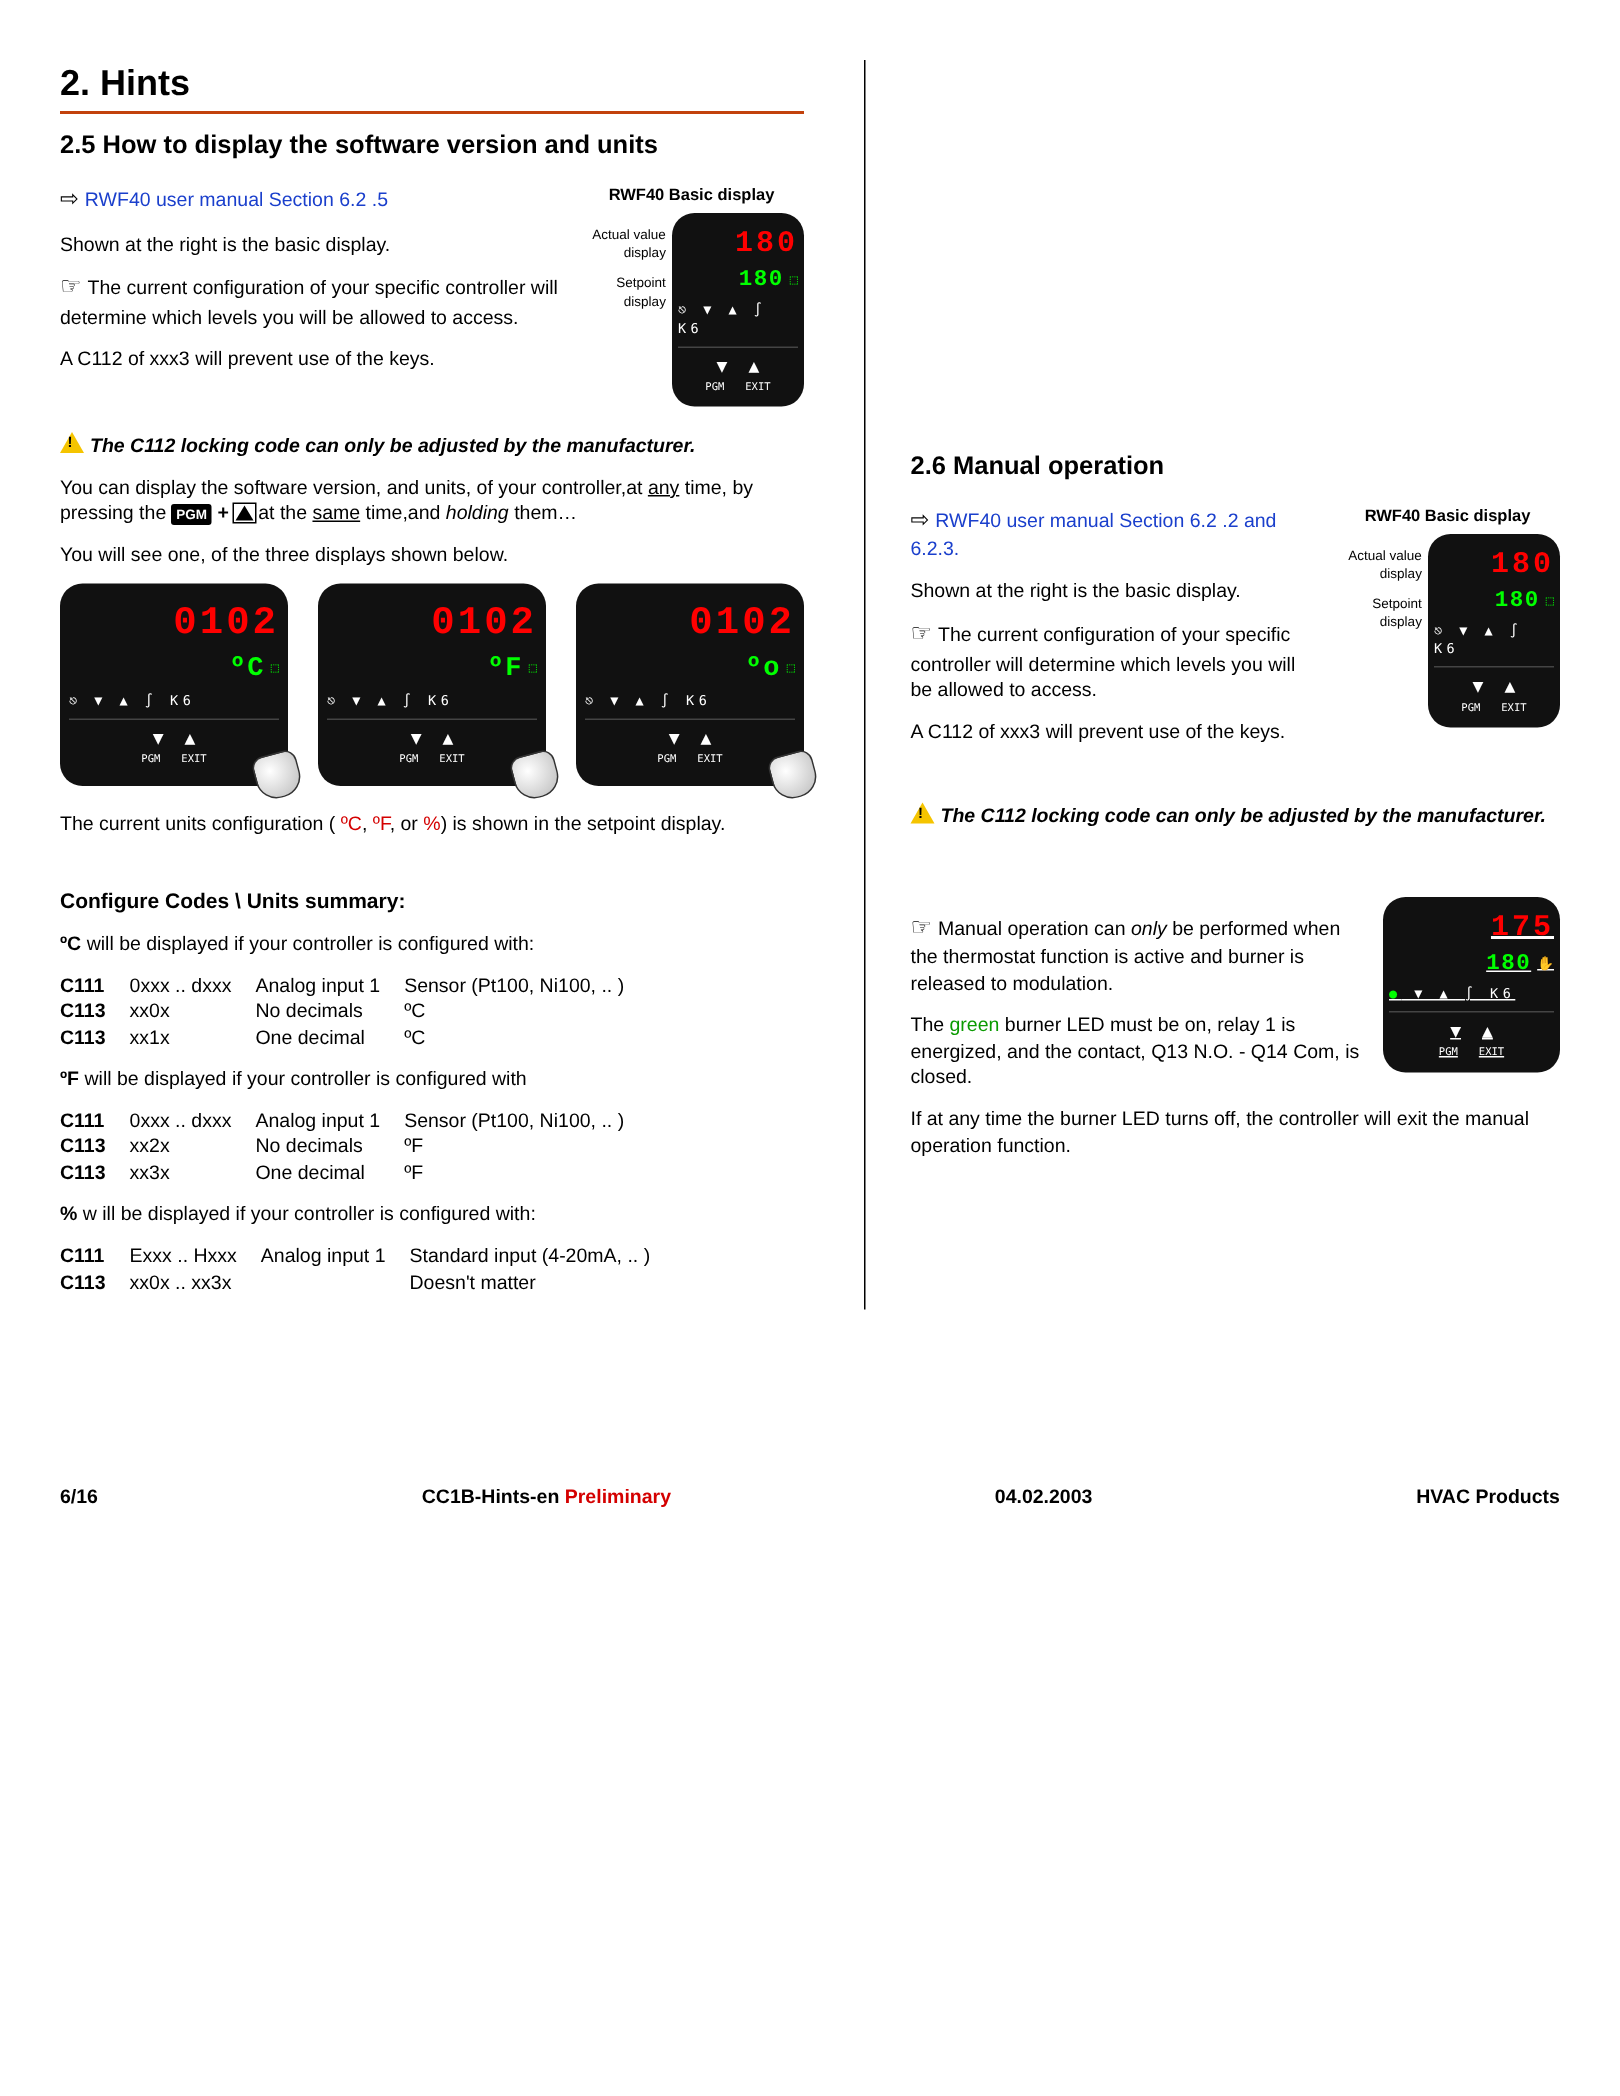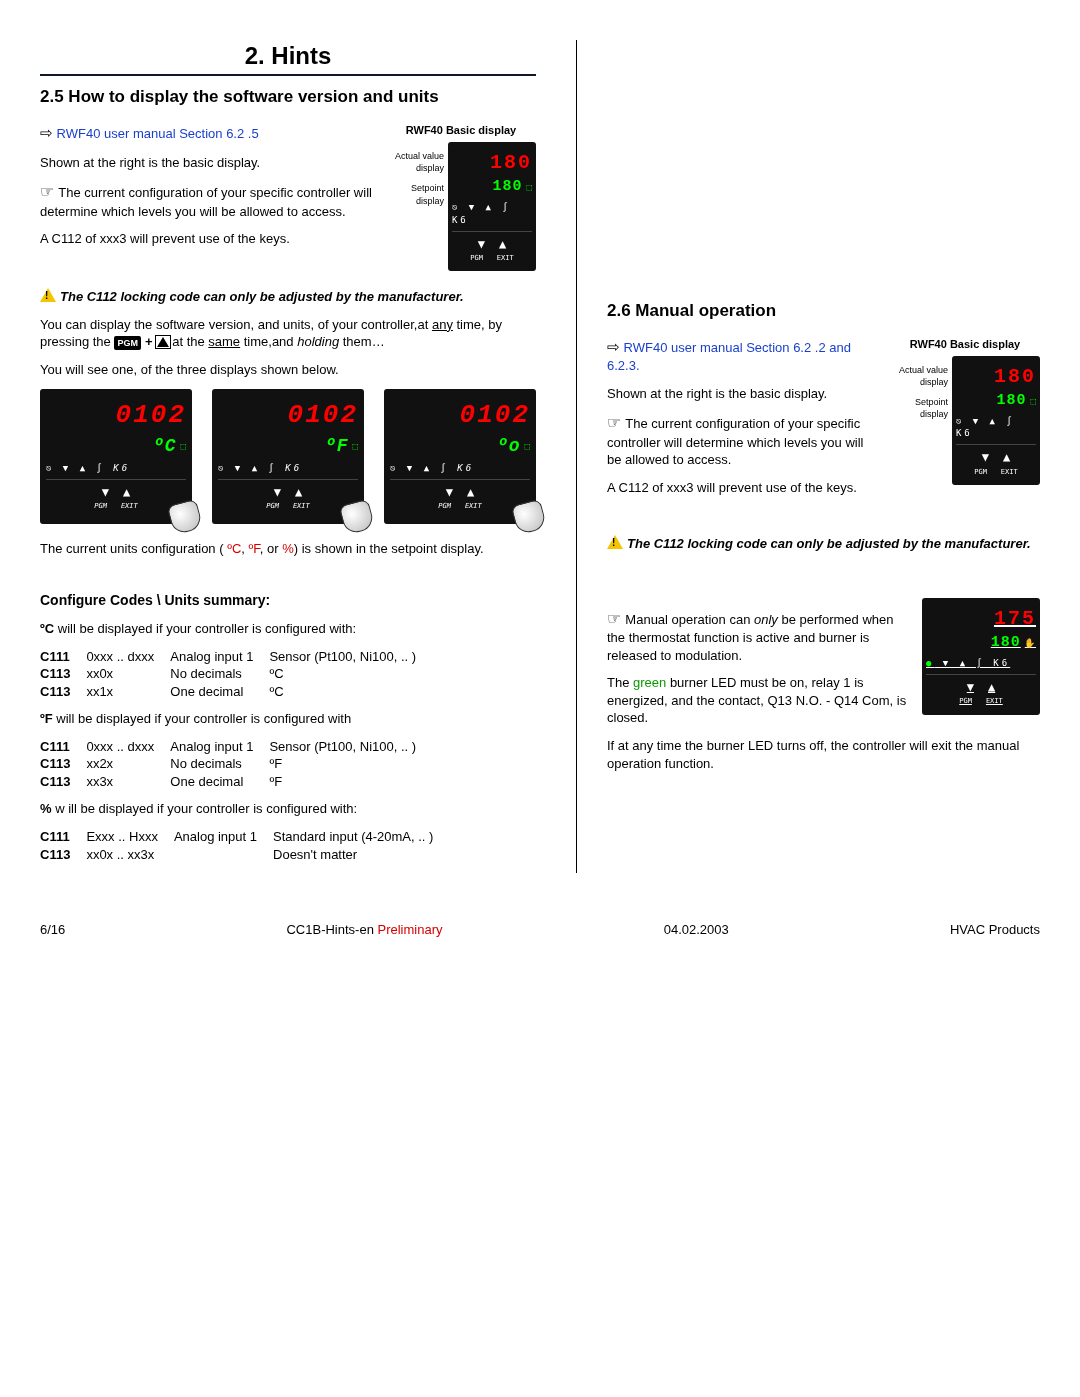--- a/index.html
+++ b/index.html
@@ -19,23 +19,22 @@
   .col {
     flex: 1 1 0;
     position: relative;
   }
   .col-left { padding-right: 10px; border-right: 0; }
   .divider { width: 1px; background: #000; }
   h1.hints {
     font-size: 24px;
     font-weight: bold;
     margin: 0 0 4px 0;
-    border-bottom: 2px solid #0f172a;
+    border-bottom: 2px solid #c2410c;
     padding-bottom: 2px;
-    text-align: center;
   }
   h2.sub {
     font-size: 17px;
     font-weight: bold;
     margin: 10px 0 14px 0;
   }
   h3.cfg { font-size: 14px; font-weight: bold; margin: 34px 0 10px 0; }
   .red { color: #d40000; }
   .green { color: #0a9a00; }
   .italic { font-style: italic; }
@@ -61,21 +60,21 @@
     font-size: 10px; font-weight: bold; color: #000;
   }
   .float-right { float: right; margin-left: 10px; margin-bottom: 6px; }
   .clear { clear: both; }
 
   
   .dev-wrap { text-align: center; }
   .dev-title { font-size: 11px; font-weight: bold; margin-bottom: 4px; }
   .rwf {
     background: #111;
-    border-radius: 3px;
+    border-radius: 15px;
     width: 110px;
     padding: 6px 4px 8px 4px;
     color: #fff;
     font-family: monospace;
     font-size: 9px;
     display: inline-block;
   }
   .rwf.big { width: 140px; padding: 8px 6px 12px 6px; }
   .rwf .row { display:flex; align-items:center; justify-content:flex-end; gap:4px; margin:1px 0;}
   .rwf .actual { color:#f00; font-size: 20px; font-family: 'Courier New', monospace; font-weight:bold; letter-spacing:2px; }
@@ -90,21 +89,20 @@
   .rwf .pgmexit { display:flex; justify-content:center; gap:14px; font-size:7px; letter-spacing:0; }
   .dev-side-labels {
     display:flex; flex-direction:column; justify-content:flex-start; gap:8px;
     font-size:9px; text-align:right; color:#000; margin-right:4px;
   }
   .dev-flex { display:flex; align-items:flex-start; }
 
   .displays3 { display:flex; gap:20px; margin: 10px 0 16px 0; }
   .cursor {
     position:relative;
-    font-style:italic;
   }
   .cursor::after {
     content:"";
     position:absolute;
     bottom:-8px; right:-8px;
     width:28px; height:28px;
     background: radial-gradient(circle at 35% 35%, #fff, #bbb);
     border:1px solid #333;
     border-radius: 8px 8px 14px 14px;
     transform: rotate(-15deg);
@@ -121,21 +119,21 @@
     outline:1px solid #000; outline-offset:1px;
   }
   .plus { font-weight:bold; padding:0 4px; }
 
   table.codes { border-collapse: collapse; margin: 2px 0 10px 0; font-size:13px;}
   table.codes td { padding: 0 16px 0 0; vertical-align: top; white-space: nowrap; }
   table.codes td:first-child { font-weight: bold; }
 
   .footer {
     display:flex; justify-content:space-between; font-size:13px;
-    margin-top: 42px; padding-top: 6px;
+    margin-top: 110px; padding-top: 6px; font-weight: bold;
   }
   .spacer-right-col { height: 250px; }
 </style>
 </head>
 <body>
 
 <div class="cols">
 
   <div class="col col-left">
     <h1 class="hints">2. Hints</h1>

